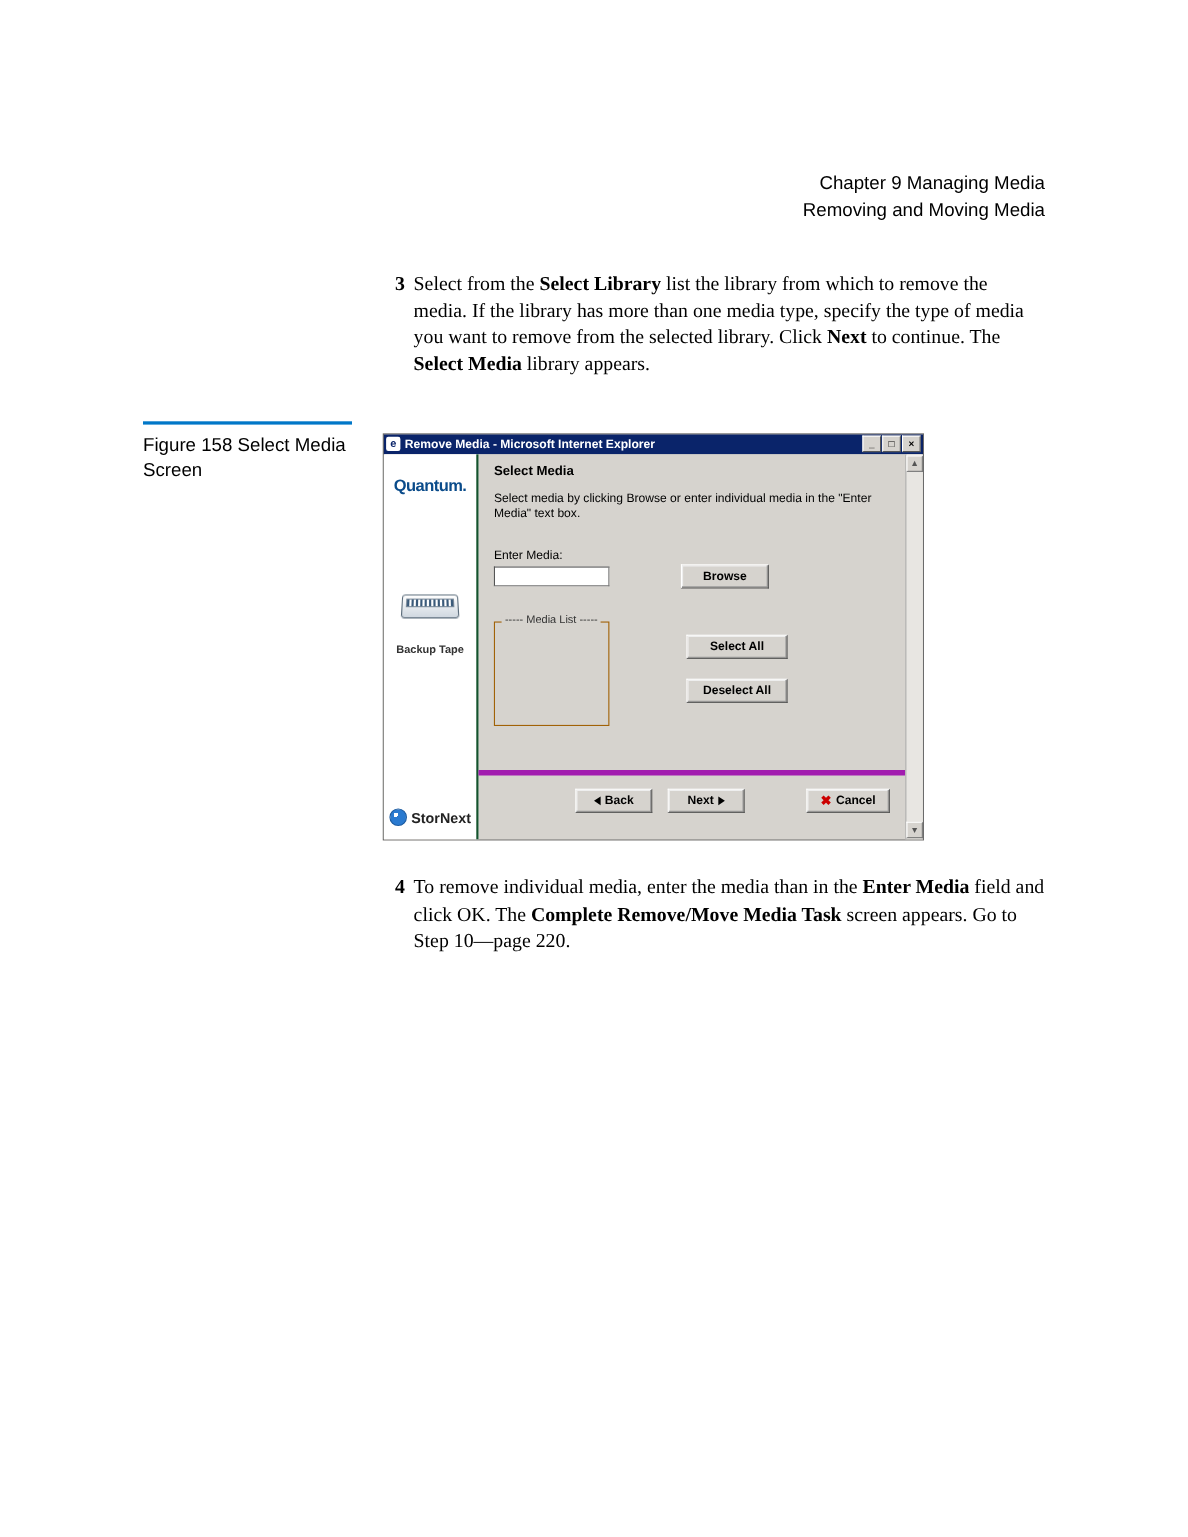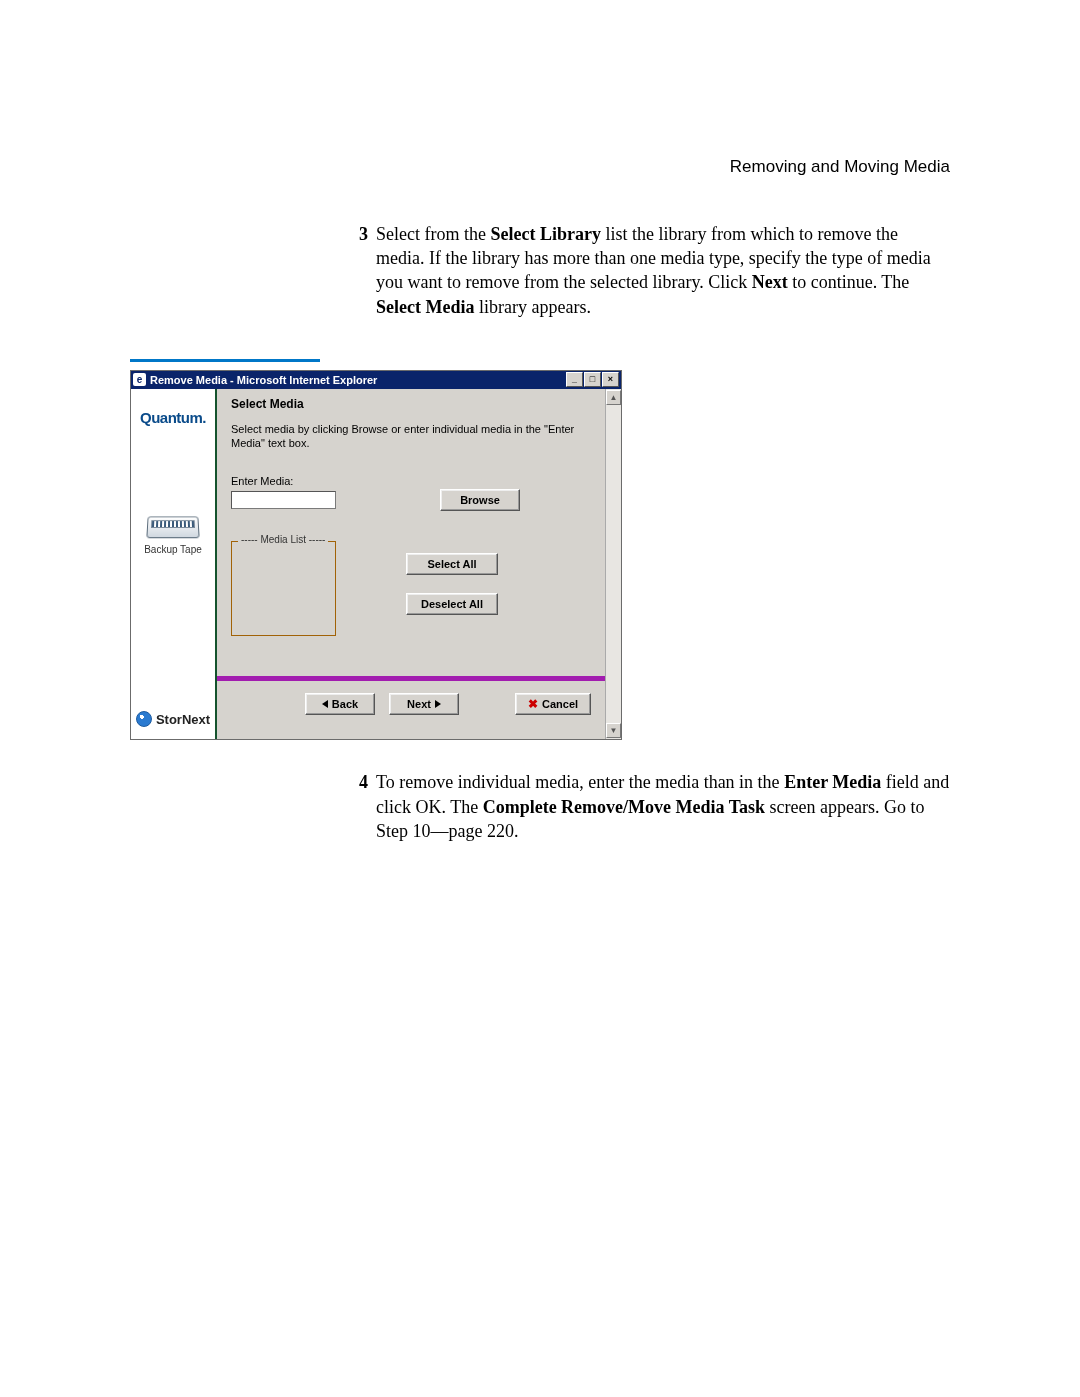--- a/index.html
+++ b/index.html
@@ -144,21 +144,21 @@
     background: linear-gradient(#fff,#d0d8e0);
     position:relative;
     transform: perspective(60px) rotateX(8deg);
   }
   .tape-icon::after{
     content:"";position:absolute;left:3px;right:3px;top:3px;height:6px;
     background: repeating-linear-gradient(90deg,#3a5a7a 0 2px,#fff 2px 4px);
     border:1px solid #7a8a9a;
   }
   .tape-label{
-    font-size:10px;font-weight:normal;margin-top:6px;color:#333;
+    font-size:10px;font-weight:bold;margin-top:24px;color:#333;
   }
   .stornext {
     margin-top: auto;
     display:flex;align-items:center;gap:4px;
     font-weight:bold;font-size:13px;color:#222;
     padding:6px 0 4px;
   }
   .stornext .globe{
     width:14px;height:14px;border-radius:50%;
     background: radial-gradient(circle at 35% 35%, #fff 0 2px, #2a7ad0 2px);
@@ -168,21 +168,21 @@
     flex:1;
     padding: 8px 14px 10px;
     box-sizing:border-box;
     display:flex;flex-direction:column;
   }
   .panel-title{
     font-weight:bold;font-size:12px;margin-bottom:12px;
   }
   .instr{font-size:11px;line-height:1.25;margin-bottom:25px;max-width:350px;}
   .field-label{font-size:11px;margin-bottom:2px;}
-  .row{display:flex;align-items:center;gap:104px;margin-bottom:30px;}
+  .row{display:flex;align-items:center;gap:65px;margin-bottom:30px;}
   .row2{display:flex;align-items:flex-start;gap:70px;}
   .textbox{
     width:105px;height:18px;border:1px solid #7a7a7a;
     border-top-color:#555;border-left-color:#555;
     background:#fff;font-size:11px;padding:0 2px;box-sizing:border-box;
   }
   .ie-btn{
     min-width:66px;height:20px;
     background:#d6d3ce;
     border:1px solid #fff;border-right-color:#555;border-bottom-color:#555;
@@ -219,34 +219,36 @@
     display:flex;justify-content:space-between;
     font-size:17px;
   }
 </style>
 </head>
 <body>
 
 <div class="page">
 
   <div class="header-block">
+    <div>Chapter 9  Managing Media</div>
     <div>Removing and Moving Media</div>
   </div>
 
   <div class="body-col">
     <div class="step">
       <div class="step-num">3</div>
       <div class="step-body">
         <span>Select from the </span><b>Select Library</b><span> list the library from which to remove the media. If the library has more than one media type, specify the type of media you want to remove from the selected library. Click </span><b>Next</b><span> to continue. The </span><b>Select Media</b><span> library appears.</span>
       </div>
     </div>
   </div>
 
   <div class="rule"></div>
   <div class="caption-row">
+    <div class="caption">Figure 158  Select Media Screen</div>
 
     <div class="figure-wrap">
       <div class="ie-window">
         <div class="titlebar">
           <span class="ie-icon">e</span>
           <span>Remove Media - Microsoft Internet Explorer</span>
           <span class="spacer"></span>
           <span class="winbtn">_</span>
           <span class="winbtn">□</span>
           <span class="winbtn">×</span>

